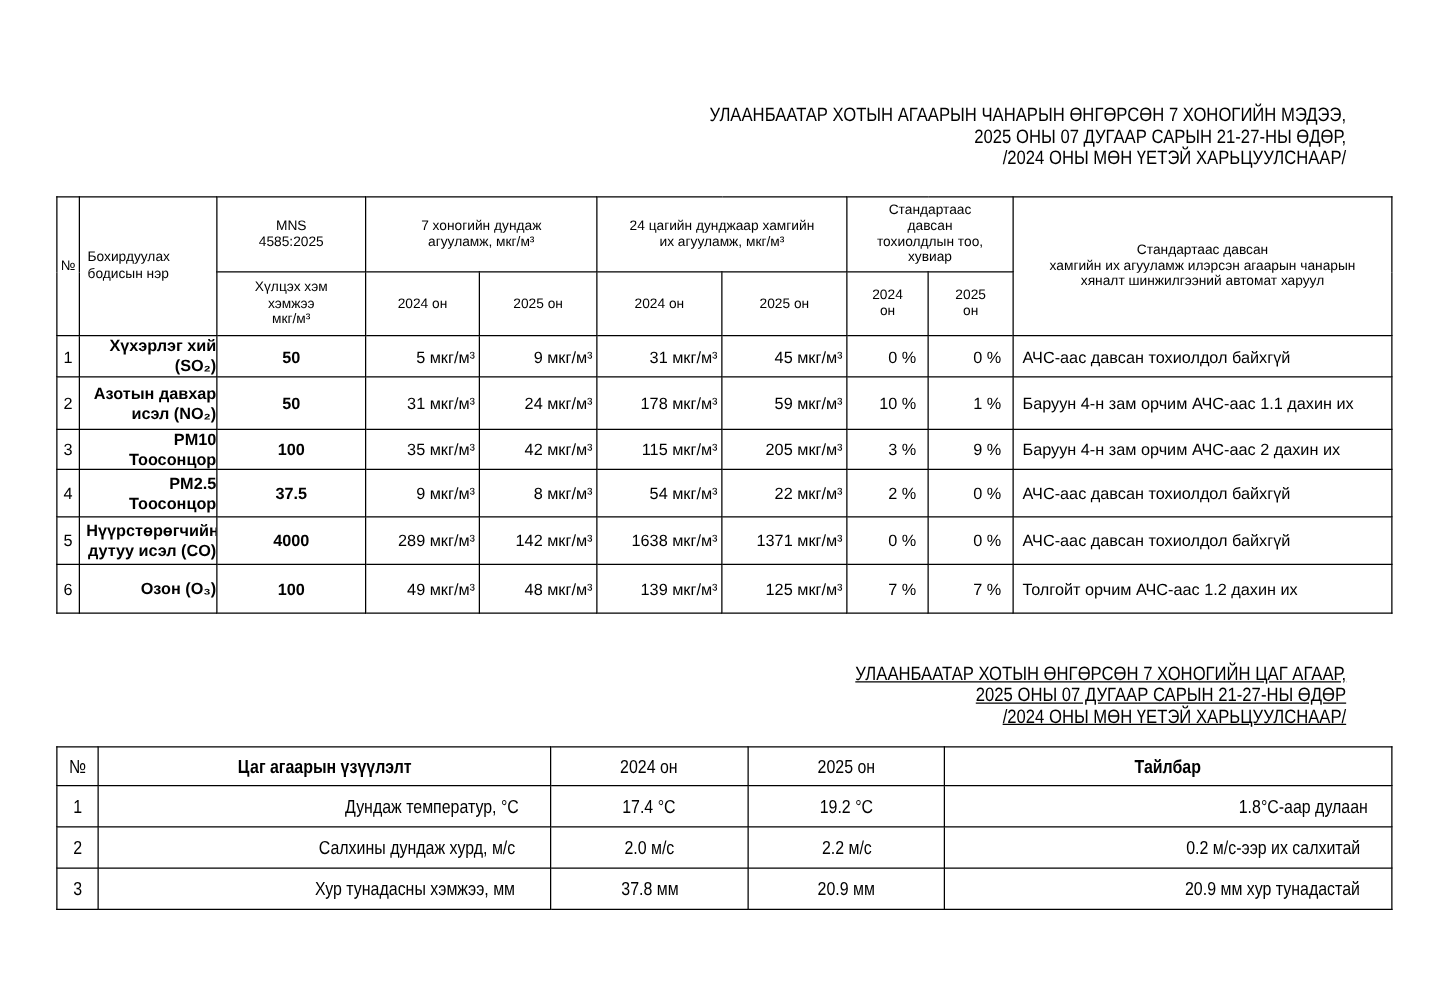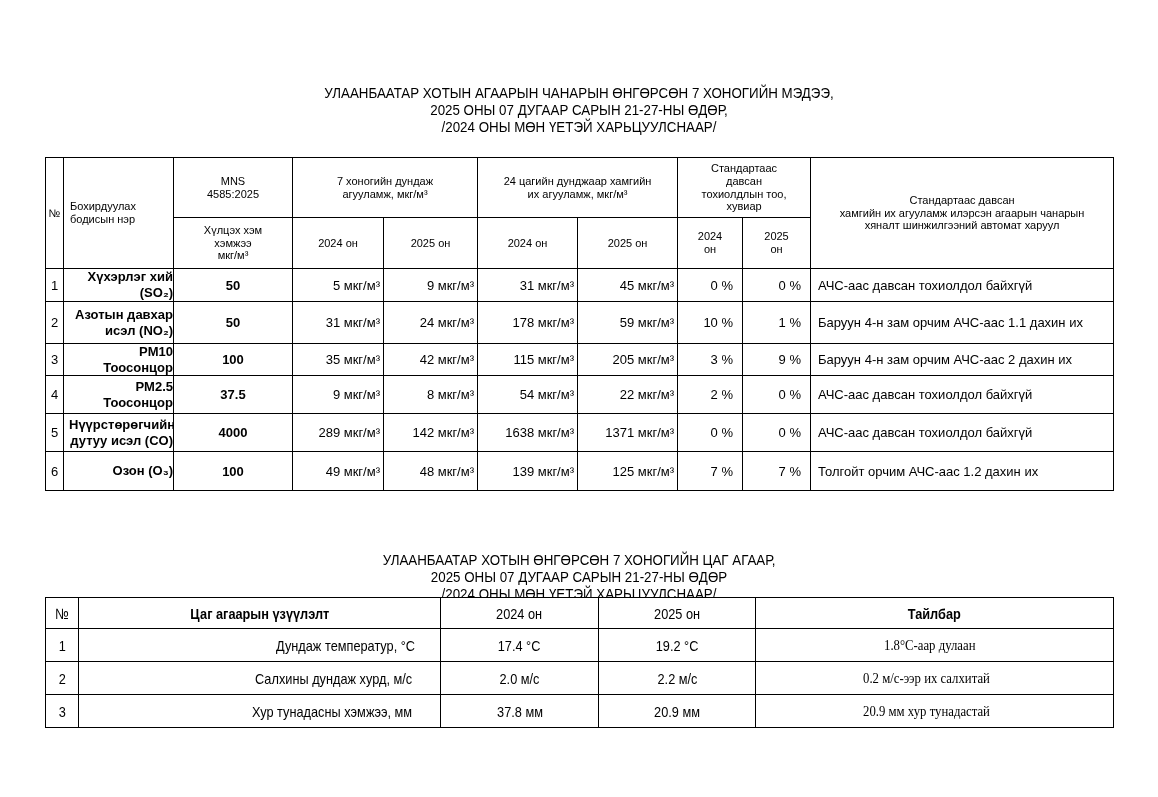--- a/index.html
+++ b/index.html
@@ -4,25 +4,25 @@
 <style>
   html,body{margin:0;padding:0;background:#ffffff;}
   body{
     width:1158px;height:797px;
     font-family:"Liberation Sans","DejaVu Sans",sans-serif;
     color:#000;
   }
   .sheet{position:relative;width:1158px;height:797px;background:#fff;overflow:hidden;}
 
   
-  .doc-title{position:absolute;left:0;width:1158px;text-align:center;
+  .doc-title{position:absolute;left:0;width:1158px;text-align:right;
     font-size:15.5px;line-height:17px;font-weight:400;}
   .doc-title .tline{display:block;transform:scaleX(.86);transform-origin:50% 50%;white-space:nowrap;}
   #title1{top:84px;}
-  #title2{top:551px;}
+  #title2{top:531px;text-decoration:underline;}
 
   
   table{border-collapse:collapse;table-layout:fixed;position:absolute;background:#fff;}
   th,td{border:1px solid #000;vertical-align:middle;overflow:hidden;
     font-weight:400;padding:0;}
 
   
   #airTable{left:45px;top:157px;width:1068px;}
   #airTable th{font-size:11px;line-height:1.18;text-align:center;white-space:pre-line;}
   #airTable td{font-size:13px;}
@@ -35,21 +35,21 @@
   .c-station{text-align:left;padding-left:7px;font-size:13.5px;}
 
   
   #wxTable{left:45px;top:597px;width:1068px;}
   #wxTable th,#wxTable td{font-size:15px;}
   .cnd{display:inline-block;transform:scaleX(.85);white-space:nowrap;}
   .cnd-l{transform-origin:0 50%;}
   .cnd-c{transform-origin:50% 50%;}
   .w-center{text-align:center;}
   .w-left{text-align:right;padding-left:8px;margin-left:40px;}
-  .w-note{text-align:center;padding-left:6px;font-family:Liberation Serif, serif;}
+  .w-note{text-align:right;padding-left:6px;}
   .bold{font-weight:700;}
 </style>
 </head>
 <body>
 
 <div class="sheet">
 
   <div class="doc-title" id="title1">
     <span class="tline">УЛААНБААТАР ХОТЫН АГААРЫН ЧАНАРЫН ӨНГӨРСӨН 7 ХОНОГИЙН МЭДЭЭ,</span>
     <span class="tline">2025 ОНЫ 07 ДУГААР САРЫН 21-27-НЫ ӨДӨР,</span>

